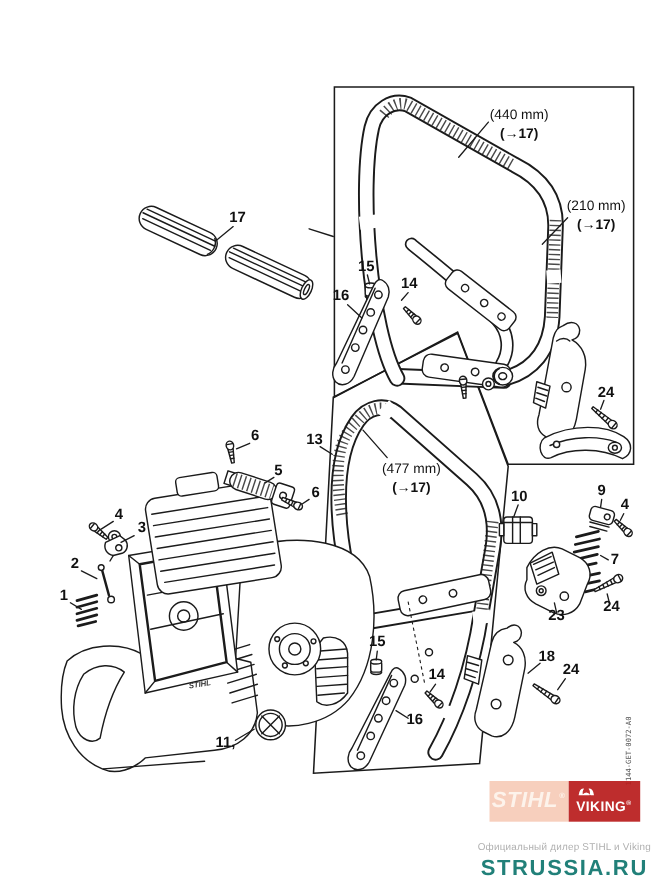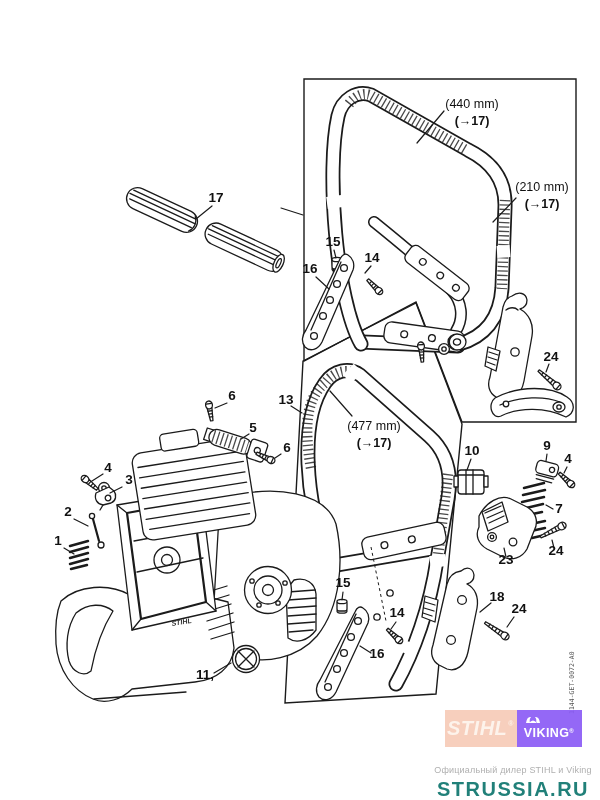--- a/index.html
+++ b/index.html
@@ -23,21 +23,21 @@
   .ann{font-family:"Liberation Sans",sans-serif;font-size:12.5px;fill:#111;text-anchor:middle;}
   .annB{font-family:"Liberation Sans",sans-serif;font-weight:bold;font-size:12.5px;fill:#111;text-anchor:middle;}
   .code{font-family:"DejaVu Sans Mono",monospace;font-size:6.5px;fill:#555;}
   .badge{font-family:"Liberation Sans",sans-serif;font-weight:bold;font-style:italic;font-size:7px;fill:#333;}
   
   .wm{position:absolute;left:432px;top:710px;width:162px;text-align:center;opacity:.92;}
   .wm-logos{display:flex;width:137px;margin:0 auto;height:37px;}
   .wm-stihl{width:72px;background:#f7cbb8;color:#fdf2ea;display:flex;align-items:center;justify-content:center;
             font-weight:bold;font-style:italic;font-size:20px;letter-spacing:.5px;}
   .wm-stihl .reg{font-size:7px;font-style:normal;margin-top:-10px;margin-left:1px;}
-  .wm-viking{width:65px;background:#8b5cf6;color:#fff;position:relative;display:flex;align-items:flex-end;
+  .wm-viking{width:65px;background:#b91c1c;color:#fff;position:relative;display:flex;align-items:flex-end;
              justify-content:center;font-weight:bold;font-size:12.5px;letter-spacing:.4px;padding-bottom:7px;box-sizing:border-box;}
   .wm-viking .reg{font-size:6px;margin-bottom:6px;}
   .helmet{position:absolute;top:5px;left:8px;}
   .wm-dealer{margin-top:18px;font-size:9px;color:#a9a9a9;letter-spacing:.2px;white-space:nowrap;}
   .wm-site{margin-top:3px;font-weight:bold;font-size:20px;color:#0f766e;letter-spacing:1.5px;}
 </style>
 </head>
 <body>
 
 <div class="stage">

